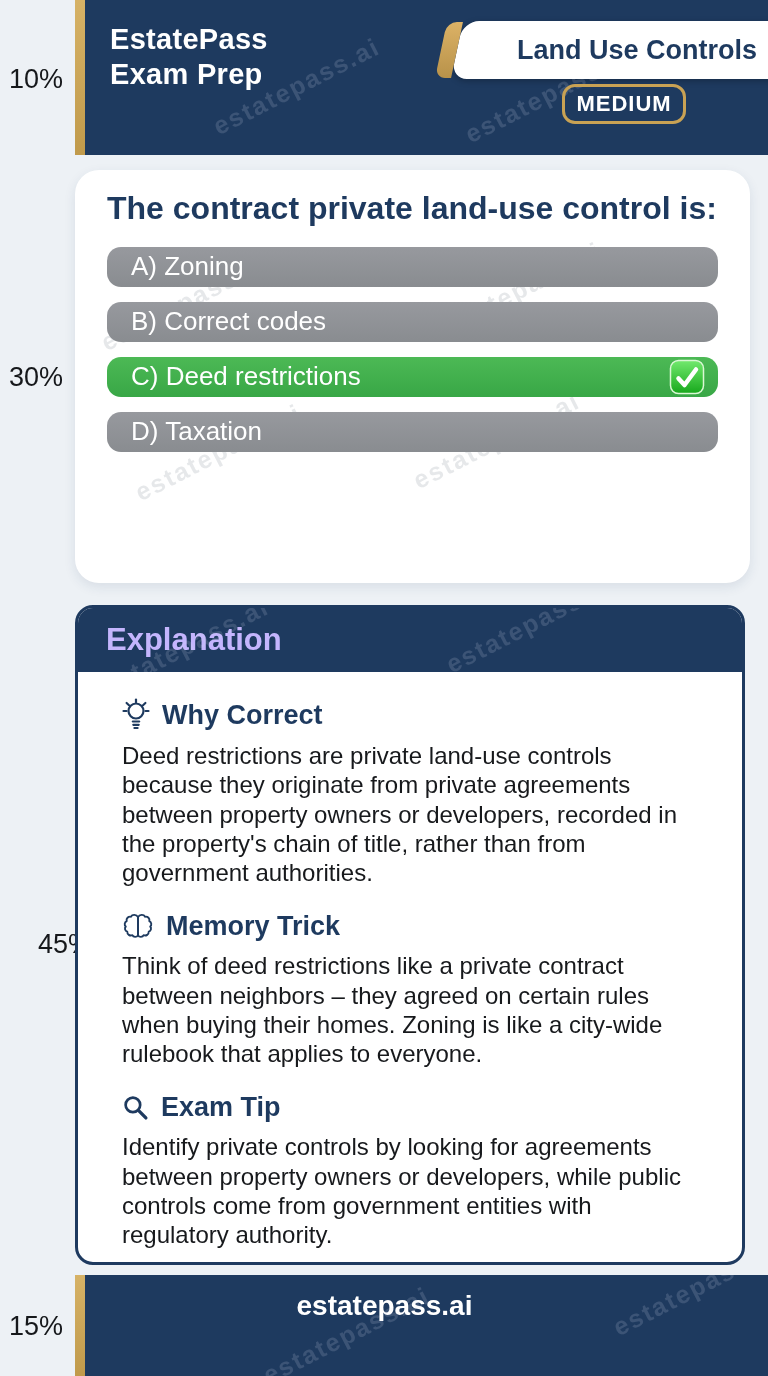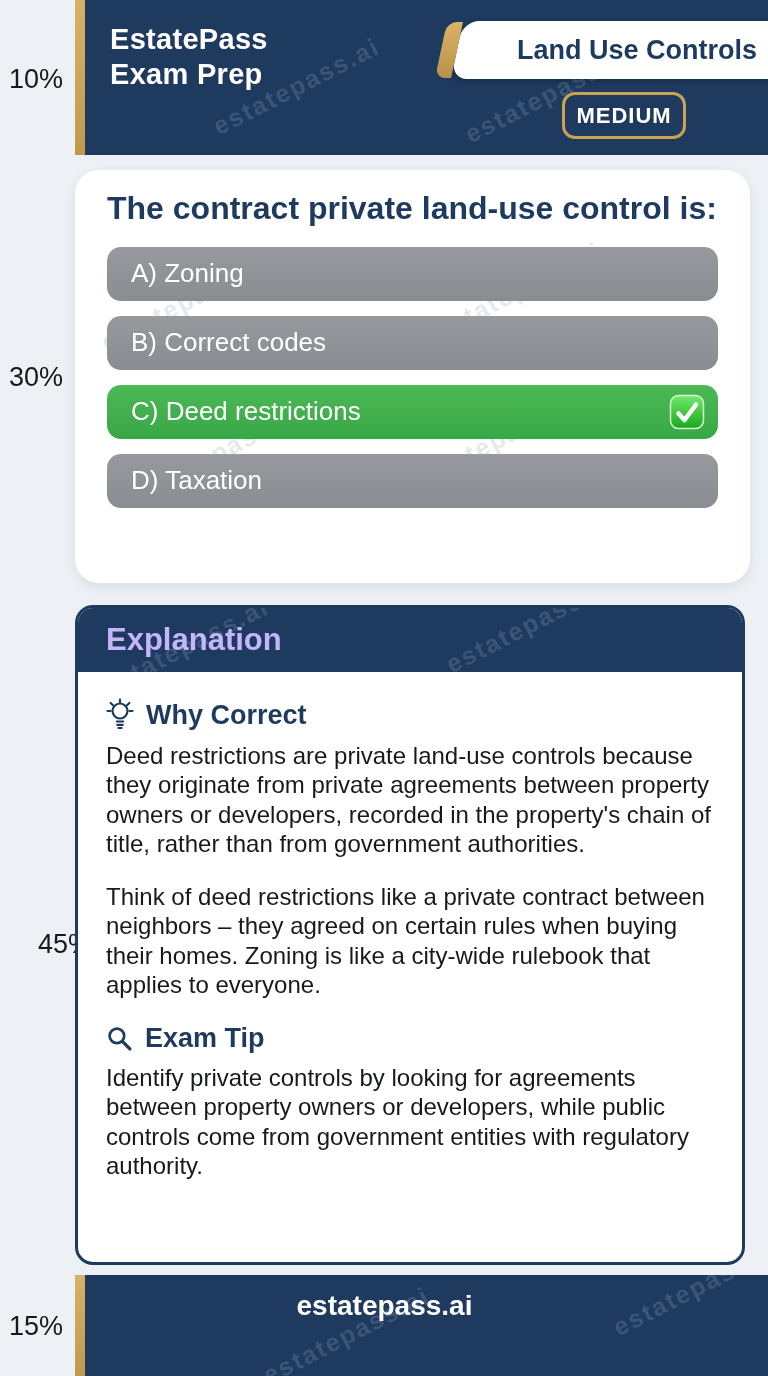--- a/index.html
+++ b/index.html
@@ -26,46 +26,46 @@
     background:#1e3a5f; overflow:hidden; }
   .header-title { position:absolute; left:25px; top:22px;
     font-size:29px; font-weight:800; color:#ffffff; line-height:1.2; letter-spacing:0.3px; }
   .topic-badge { position:absolute; left:372px; top:21px; width:360px; height:58px;
     background:#ffffff; border-radius:16px; transform:skewX(-12deg);
     box-shadow:0 2px 6px rgba(0,0,0,0.25); }
   .topic-badge::before { content:""; position:absolute; left:-16px; top:1px; bottom:1px; width:16px;
     background:linear-gradient(180deg,#dcb266,#b8924a); border-radius:10px 0 0 10px; }
   .topic-badge .txt { display:block; transform:skewX(12deg); text-align:center;
     line-height:58px; font-size:27px; font-weight:700; color:#1e3a5f; }
-  .difficulty-badge { position:absolute; left:477px; top:92px; width:124px; height:47px;
+  .difficulty-badge { position:absolute; left:477px; top:84px; width:124px; height:40px;
     border:3px solid #c9a254; border-radius:13px; color:#fff; font-weight:700;
     font-size:22px; letter-spacing:1px; display:flex; align-items:center; justify-content:center; }
 
   
   .question-card { position:absolute; left:75px; top:170px; width:675px; height:413px;
     background:#ffffff; border-radius:24px; overflow:hidden;
     box-shadow:0 4px 12px rgba(30,58,95,0.10); }
   .question-text { margin:16px 30px 0 32px; font-size:32px; font-weight:800;
     color:#1e3a5f; line-height:1.4; }
   .options { margin:16px 32px 0; position:relative; }
-  .option { position:relative; height:54px; border-radius:14px; margin-bottom:15px;
+  .option { position:relative; height:40px; border-radius:14px; margin-bottom:15px;
     display:flex; align-items:center; padding:0 58px 0 24px;
     font-size:26px; color:#ffffff;
     background:linear-gradient(180deg,#97999e,#898c90); }
   .option.correct { background:linear-gradient(180deg,#4cb955,#38a746); }
   .check-badge { position:absolute; right:13px; top:50%; transform:translateY(-50%);
     width:36px; height:36px; }
 
   
   .expl-card { position:absolute; left:75px; top:605px; width:670px; height:660px;
     background:#ffffff; border:3px solid #1e3a5f; border-radius:18px; overflow:hidden; }
   .expl-header { height:64px; background:#1e3a5f; display:flex; align-items:center;
     padding-left:28px; position:relative; overflow:hidden; }
   .expl-title { font-size:31px; font-weight:800; color:#c4b5fd; }
-  .expl-body { padding:26px 28px 0; }
+  .expl-body { padding:26px 44px 0; }
   .section { margin-bottom:24px; }
   .section-head { display:flex; align-items:center; gap:12px;
     font-size:27px; font-weight:800; color:#1e3a5f; }
   .section-head svg { flex:0 0 auto; }
   .section-body { margin-top:9px; font-size:24px; color:#17191c; line-height:1.22; }
 
   
   .app-footer { position:absolute; left:85px; top:1275px; width:683px; height:101px;
     background:#1e3a5f; overflow:hidden; color:#fff; }
   .footer-inner { width:100%; padding-right:84px; text-align:center; }
@@ -159,20 +159,27 @@
           <path d="M10.8 23.5 h6.4"></path>
             <path d="M11.3 26.8 h5.4"></path>
             <path d="M12.4 30 h3.2"></path>
         </svg>
         <span>Why Correct</span>
       </div>
       <div class="section-body">Deed restrictions are private land-use controls because they originate from private agreements between property owners or developers, recorded in the property's chain of title, rather than from government authorities.</div>
     </div>
 
     <div class="section">
+      <div class="section-head">
+        <svg width="32" height="29" viewBox="0 0 34 30" fill="none" stroke="#1e3a5f" stroke-width="2" stroke-linecap="round" stroke-linejoin="round">
+          <path d="M17 5 C15.4 2 10.8 2 9.6 4.6 C6.6 4 4.2 6.6 5 9.2 C2.6 10.2 2.2 13.4 4 15 C2.4 16.8 3.2 19.8 5.6 20.4 C5.4 23.4 8.4 25.4 11 24.2 C12 26.6 15.8 26.6 17 24.4 Z"></path>
+          <path d="M17 5 C18.6 2 23.2 2 24.4 4.6 C27.4 4 29.8 6.6 29 9.2 C31.4 10.2 31.8 13.4 30 15 C31.6 16.8 30.8 19.8 28.4 20.4 C28.6 23.4 25.6 25.4 23 24.2 C22 26.6 18.2 26.6 17 24.4 Z"></path>
+        </svg>
+        <span>Memory Trick</span>
+      </div>
       <div class="section-body">Think of deed restrictions like a private contract between neighbors – they agreed on certain rules when buying their homes. Zoning is like a city-wide rulebook that applies to everyone.</div>
     </div>
 
     <div class="section">
       <div class="section-head">
         <svg width="27" height="27" viewBox="0 0 26 26" fill="none" stroke="#1e3a5f">
           <circle cx="10.5" cy="10.5" r="7" stroke-width="2.6"></circle>
           <path d="M15.8 15.8 L23 23" stroke-width="3.2" stroke-linecap="round"></path>
         </svg>
         <span>Exam Tip</span>

